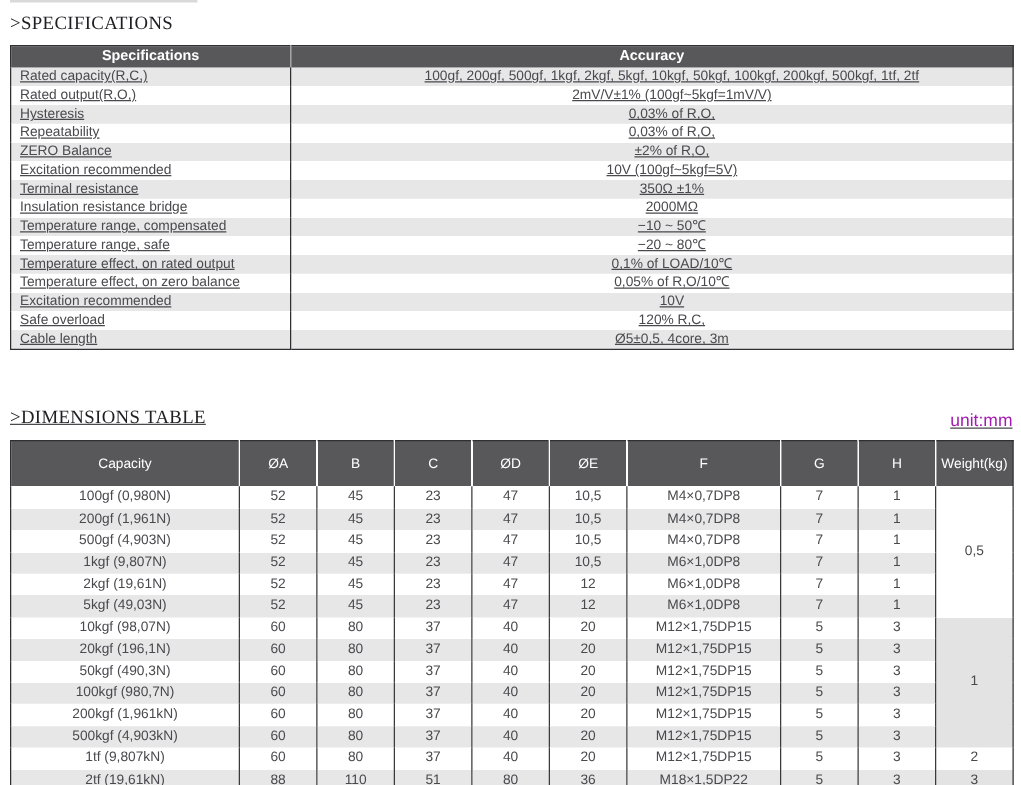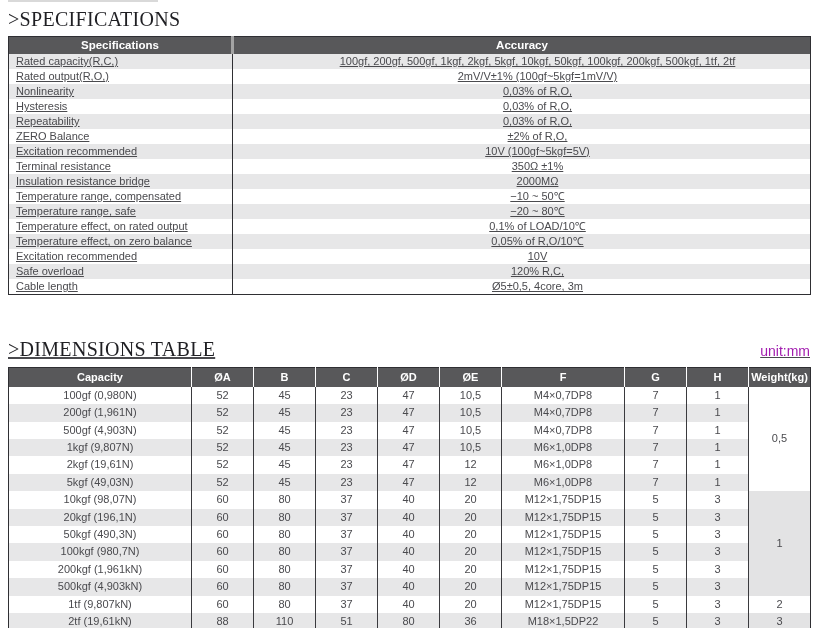--- a/index.html
+++ b/index.html
@@ -12,51 +12,51 @@
   }
   .page { position: relative; width: 817px; height: 628px; padding: 6px 7px 0 8px; }
 
   .top-crop-line {
     position: absolute; top: 0; left: 8px; width: 150px; height: 2px;
     background: #d9d9d9;
   }
 
   .sec-title {
     font-family: "Liberation Serif", serif;
-    font-size: 20px; font-weight: normal; color: #1f1f23;
+    font-size: 15px; font-weight: normal; color: #1f1f23;
     margin: 0; letter-spacing: 0.3px; line-height: 22px;
   }
   .title-1 { margin-top: 2px; }
 
   table { border-collapse: collapse; table-layout: fixed; width: 802px; }
 
   
   .spec-table { margin-top: 6px; border: 1px solid #2f2f33; font-size: 11px; }
   .spec-table th {
     background: #58585a; color: #ffffff; font-weight: bold;
     height: 17px; font-size: 11.5px; padding: 0; line-height: 17px;
   }
-  .spec-table th + th { border-left: 3px solid #a3a3a3; }
+  .spec-table th + th { border-left: 1px solid #a3a3a3; }
   .spec-table td { height: 15px; padding: 0; line-height: 14.8px; white-space: nowrap; overflow: hidden; text-decoration: underline; }
   .spec-table td.label-cell { text-align: left; padding-left: 7px; }
   .spec-table td.value-cell { text-align: center; border-left: 1px solid #2f2f33; padding-left: 32px; }
   .spec-table tbody tr:nth-child(odd) { background: #e7e7e8; }
   .spec-table tbody tr:nth-child(even) { background: #ffffff; }
 
   
   .dims-bar {
     margin-top: 43px; width: 802px;
     display: flex; justify-content: space-between; align-items: flex-end; text-decoration: underline;
   }
   .unit-label { font-size: 14px; color: #a21caf; line-height: 18px; }
 
   .dims-table { margin-top: 7px; border: 1px solid #2f2f33; font-size: 11px; text-align: center; }
   .dims-table th {
-    background: #58585a; color: #ffffff; font-weight: bold;
-    height: 19px; font-size: 11px; padding: 0; line-height: 19px;
+    background: #58585a; color: #ffffff; font-weight: normal;
+    height: 37px; font-size: 11px; padding: 0; line-height: 19px;
     white-space: nowrap; overflow: hidden;
   }
   .dims-table th + th { border-left: 1px solid #ffffff; }
   .dims-table td { height: 17.4px; padding: 0; line-height: 17.4px; white-space: nowrap; overflow: hidden; }
   .dims-table td + td { border-left: 1px solid #3a3a3e; }
   .dims-table tbody tr:nth-child(even) { background: #e7e7e8; }
   .dims-table tbody tr:nth-child(odd) { background: #ffffff; }
   .dims-table td.weight-white { background: #ffffff; }
   .dims-table td.weight-grey { background: #e3e3e4; }
 
@@ -85,24 +85,20 @@
       </tr>
     </thead>
     <tbody>
       <tr>
           <td class="label-cell">Rated capacity(R,C,)</td>
           <td class="value-cell">100gf, 200gf, 500gf, 1kgf, 2kgf, 5kgf, 10kgf, 50kgf, 100kgf, 200kgf, 500kgf, 1tf, 2tf</td>
         </tr>
       <tr>
           <td class="label-cell">Rated output(R,O,)</td>
           <td class="value-cell">2mV/V±1% (100gf~5kgf=1mV/V)</td>
-        </tr>
-      <tr>
-          <td class="label-cell">Nonlinearity</td>
-          <td class="value-cell">0,03% of R,O,</td>
         </tr>
       <tr>
           <td class="label-cell">Hysteresis</td>
           <td class="value-cell">0,03% of R,O,</td>
         </tr>
       <tr>
           <td class="label-cell">Repeatability</td>
           <td class="value-cell">0,03% of R,O,</td>
         </tr>
       <tr>

